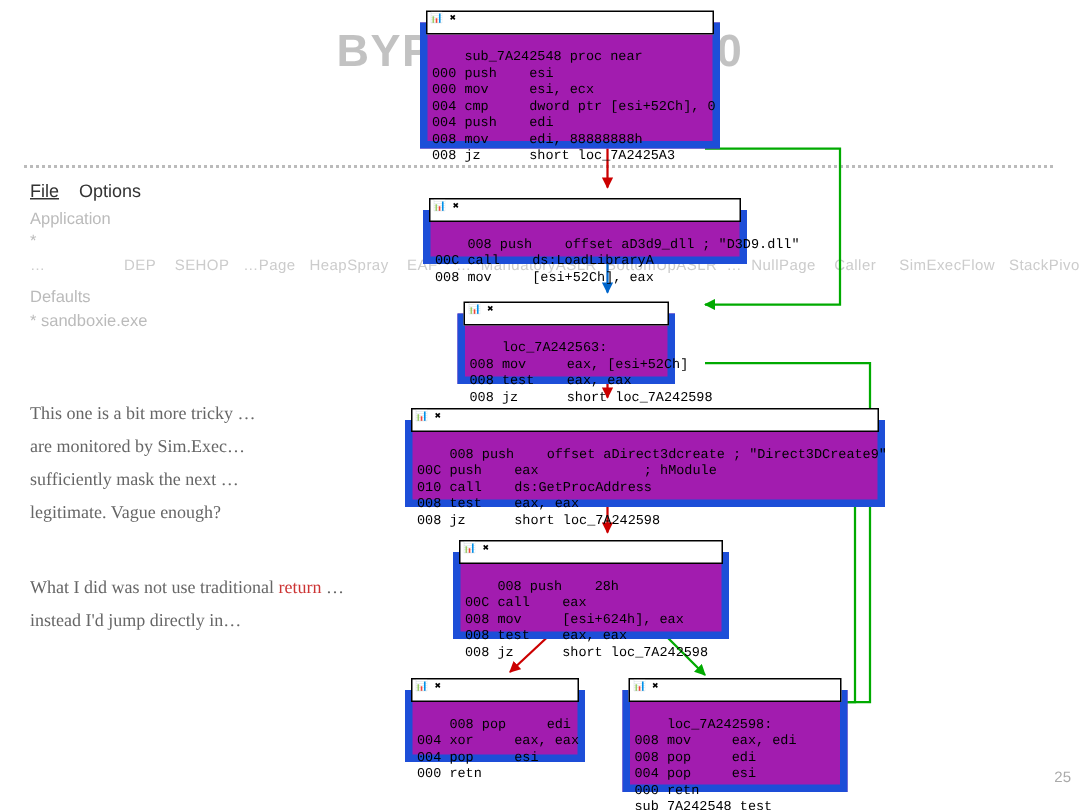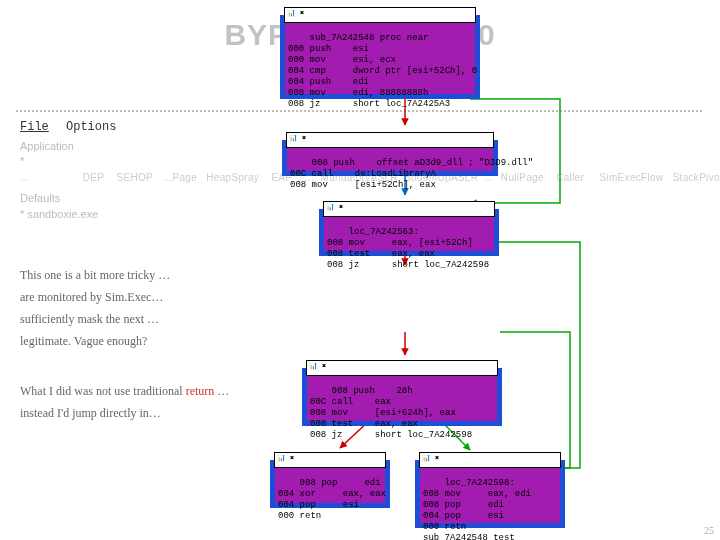--- a/index.html
+++ b/index.html
@@ -1,18 +1,18 @@
 <!DOCTYPE html>
 <html><head>
 <meta charset="utf-8">
 <style>
 html,body{margin:0;padding:0;width:720px;height:540px;font-family:Georgia,serif;background:#fff;overflow:hidden}
 .stage{position:relative;width:720px;height:540px}
 .bgtitle{position:absolute;left:0;right:0;top:18px;text-align:center;font-size:30px;font-weight:700;letter-spacing:1px;color:rgba(120,120,120,0.45);font-family:Verdana,Geneva,sans-serif;text-transform:uppercase}
-.menubar{position:absolute;left:20px;top:120px;font-size:12px;font-family:Liberation Mono, monospace;color:#333}
+.menubar{position:absolute;left:20px;top:120px;font-size:12px;font-family:Liberation Sans, sans-serif;color:#333}
 .menubar span{display:inline-block;margin-right:10px}
 .sub{position:absolute;left:20px;font-size:11px;color:#bbb;font-family:Tahoma,sans-serif}
 .row{position:absolute;left:20px;font-size:10px;color:#ccc;font-family:Tahoma,sans-serif;letter-spacing:0.3px}
 .blur{color:#ccc}
 .para{position:absolute;left:20px;width:250px;font-size:12px;line-height:22px;color:#666;font-family:Georgia,serif}
 .redw{color:#c33}
 .box{position:absolute;background:#a21caf;border:5px solid #1d4ed8;font-family:"Courier New",monospace;font-size:9px;line-height:11px;padding:2px 3px;white-space:pre;color:#000;pointer-events:auto;box-sizing:border-box}
 .box .winbar{position:absolute;top:-13px;left:-1px;right:-1px;height:12px;background:#fff;border:1px solid #000;border-bottom:1px solid #000;font-size:7px;padding:1px 2px;line-height:9px}
 .box .winbar::before{content:"\1F4CA\00A0\2716";font-size:7px}
 .lbl{font-family:"Courier New",monospace;font-size:9px}
@@ -102,42 +102,48 @@
 <span>004 cmp     dword ptr [esi+52Ch], 0</span>
 <span>004 push    edi</span>
 <span>008 mov     edi, 88888888h</span>
 <span>008 jz      short loc_7A2425A3</span></div>
 
   <div class="box" style="left:282px;top:140px;width:216px;height:36px">
     <div class="winbar"></div><span>008 push    offset aD3d9_dll ; "D3D9.dll"</span>
 <span>00C call    ds:LoadLibraryA</span>
 <span>008 mov     [esi+52Ch], eax</span></div>
 
-  <div class="box" style="left:319px;top:209px;width:180px;height:47px">
+  <div class="box" style="left:305px;top:209px;width:145px;height:47px">
     <div class="winbar"></div><span class="lbl">loc_7A242563:</span>
 <span>008 mov     eax, [esi+52Ch]</span>
 <span>008 test    eax, eax</span>
 <span>008 jz      short loc_7A242598</span></div>
 
+  <div class="box" style="left:270px;top:280px;width:320px;height:58px">
+    <div class="winbar"></div><span>008 push    offset aDirect3dcreate ; "Direct3DCreate9"</span>
+<span>00C push    eax             ; hModule</span>
+<span>010 call    ds:GetProcAddress</span>
+<span>008 test    eax, eax</span>
+<span>008 jz      short loc_7A242598</span></div>
 
-  <div class="box" style="left:302px;top:368px;width:200px;height:58px">
+  <div class="box" style="left:302px;top:368px;width:184px;height:58px">
     <div class="winbar"></div><span>008 push    28h</span>
 <span>00C call    eax</span>
 <span>008 mov     [esi+624h], eax</span>
 <span>008 test    eax, eax</span>
 <span>008 jz      short loc_7A242598</span></div>
 
   <div class="box" style="left:270px;top:460px;width:120px;height:48px">
     <div class="winbar"></div><span>008 pop     edi</span>
 <span>004 xor     eax, eax</span>
 <span>004 pop     esi</span>
 <span>000 retn</span></div>
 
   <div class="box" style="left:415px;top:460px;width:150px;height:68px">
     <div class="winbar"></div><span class="lbl">loc_7A242598:</span>
 <span>008 mov     eax, edi</span>
 <span>008 pop     edi</span>
 <span>004 pop     esi</span>
 <span>000 retn</span>
 <span>sub_7A242548 test</span></div>
 
-  <div style="position:absolute;right:6px;bottom:4px;font-size:10px;color:#aaa;font-family:Liberation Serif, serif">25</div>
+  <div style="position:absolute;right:6px;bottom:16px;font-size:10px;color:#aaa;font-family:Liberation Sans, sans-serif">25</div>
 </div>
 
 </body></html>

